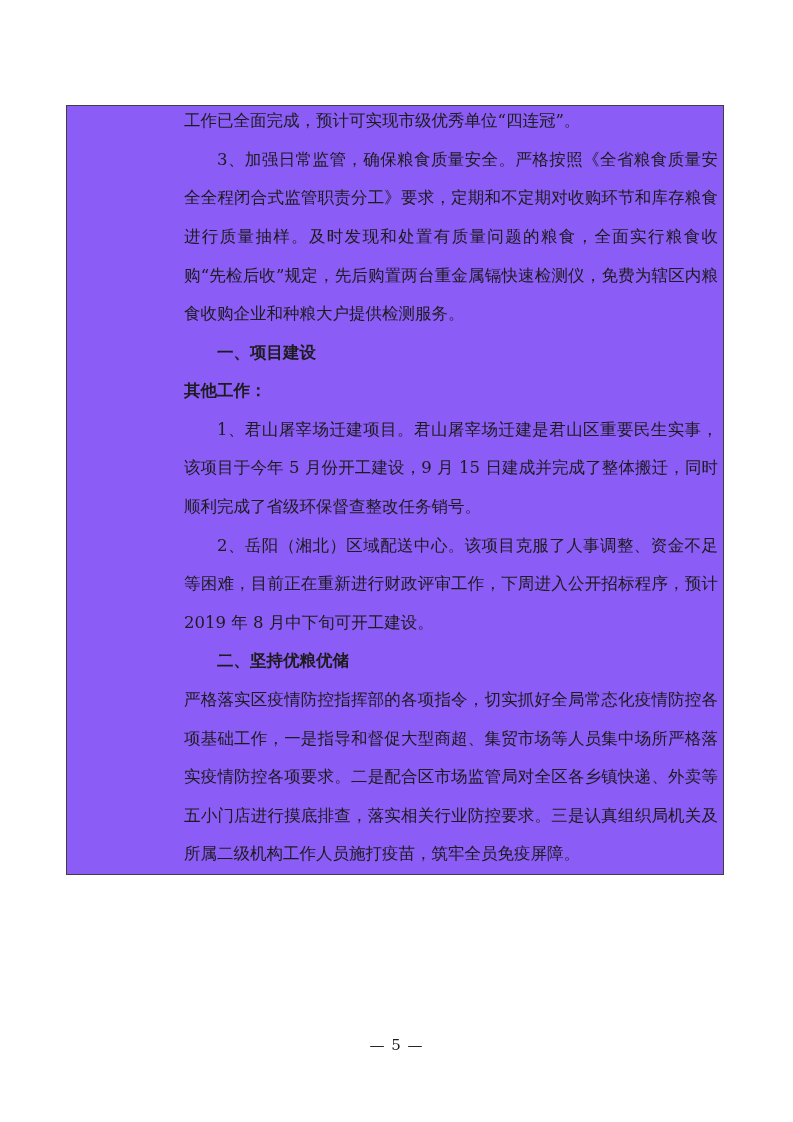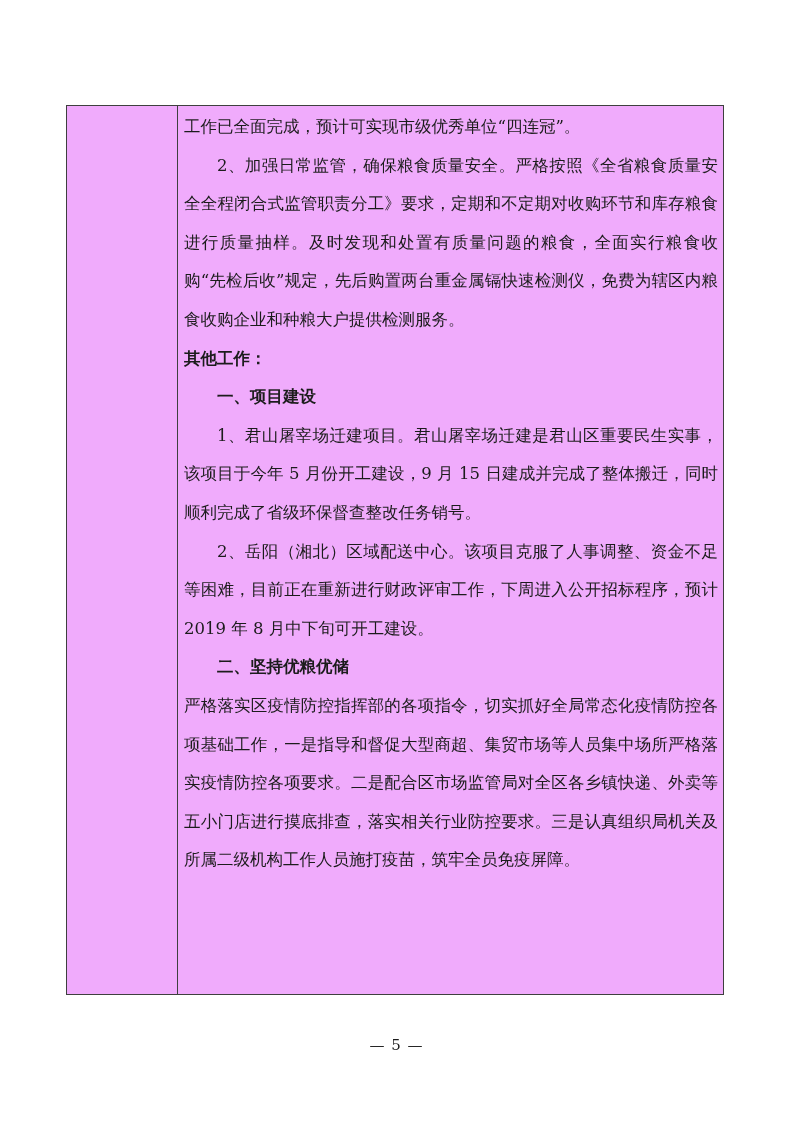--- a/index.html
+++ b/index.html
@@ -13,25 +13,26 @@
     height: 1122px;
     font-family: "DejaVu Serif", "Liberation Serif", serif;
     color: #1c1c1c;
     overflow: hidden;
   }
   .doc-table {
     position: absolute;
     left: 66px;
     top: 105px;
     width: 658px;
-    height: 890px;
+    height: 770px;
     border: 1.6px solid #3f3f3f;
     display: flex;
     box-sizing: border-box;
-    background: #f0abfc;
+    background: #8b5cf6;
+    align-items: flex-end;
   }
   .label-cell {
     width: 111px;
     flex: 0 0 111px;
     border-right: 1.6px solid #3f3f3f;
     box-sizing: border-box;
   }
   .content-cell {
     flex: 1;
     box-sizing: border-box;
@@ -58,23 +59,23 @@
     color: #1c1c1c;
   }
 </style>
 </head>
 <body>
 
 <div class="doc-table">
   <div class="label-cell"></div>
   <div class="content-cell">
     <p>工作已全面完成，预计可实现市级优秀单位“四连冠”。</p>
-    <p class="p-indent">2、加强日常监管，确保粮食质量安全。严格按照《全省粮食质量安全全程闭合式监管职责分工》要求，定期和不定期对收购环节和库存粮食进行质量抽样。及时发现和处置有质量问题的粮食，全面实行粮食收购“先检后收”规定，先后购置两台重金属镉快速检测仪，免费为辖区内粮食收购企业和种粮大户提供检测服务。</p>
+    <p class="p-indent">3、加强日常监管，确保粮食质量安全。严格按照《全省粮食质量安全全程闭合式监管职责分工》要求，定期和不定期对收购环节和库存粮食进行质量抽样。及时发现和处置有质量问题的粮食，全面实行粮食收购“先检后收”规定，先后购置两台重金属镉快速检测仪，免费为辖区内粮食收购企业和种粮大户提供检测服务。</p>
+    <p class="p-bold p-indent">一、项目建设</p>
     <p class="p-bold">其他工作：</p>
-    <p class="p-bold p-indent">一、项目建设</p>
     <p class="p-indent">1、君山屠宰场迁建项目。君山屠宰场迁建是君山区重要民生实事，该项目于今年 5 月份开工建设，9 月 15 日建成并完成了整体搬迁，同时顺利完成了省级环保督查整改任务销号。</p>
     <p class="p-indent">2、岳阳（湘北）区域配送中心。该项目克服了人事调整、资金不足等困难，目前正在重新进行财政评审工作，下周进入公开招标程序，预计 2019 年 8 月中下旬可开工建设。</p>
     <p class="p-bold p-indent">二、坚持优粮优储</p>
     <p>严格落实区疫情防控指挥部的各项指令，切实抓好全局常态化疫情防控各项基础工作，一是指导和督促大型商超、集贸市场等人员集中场所严格落实疫情防控各项要求。二是配合区市场监管局对全区各乡镇快递、外卖等五小门店进行摸底排查，落实相关行业防控要求。三是认真组织局机关及所属二级机构工作人员施打疫苗，筑牢全员免疫屏障。</p>
   </div>
 </div>
 
 <div class="page-footer">
   <span>— 5 —</span>
 </div>

